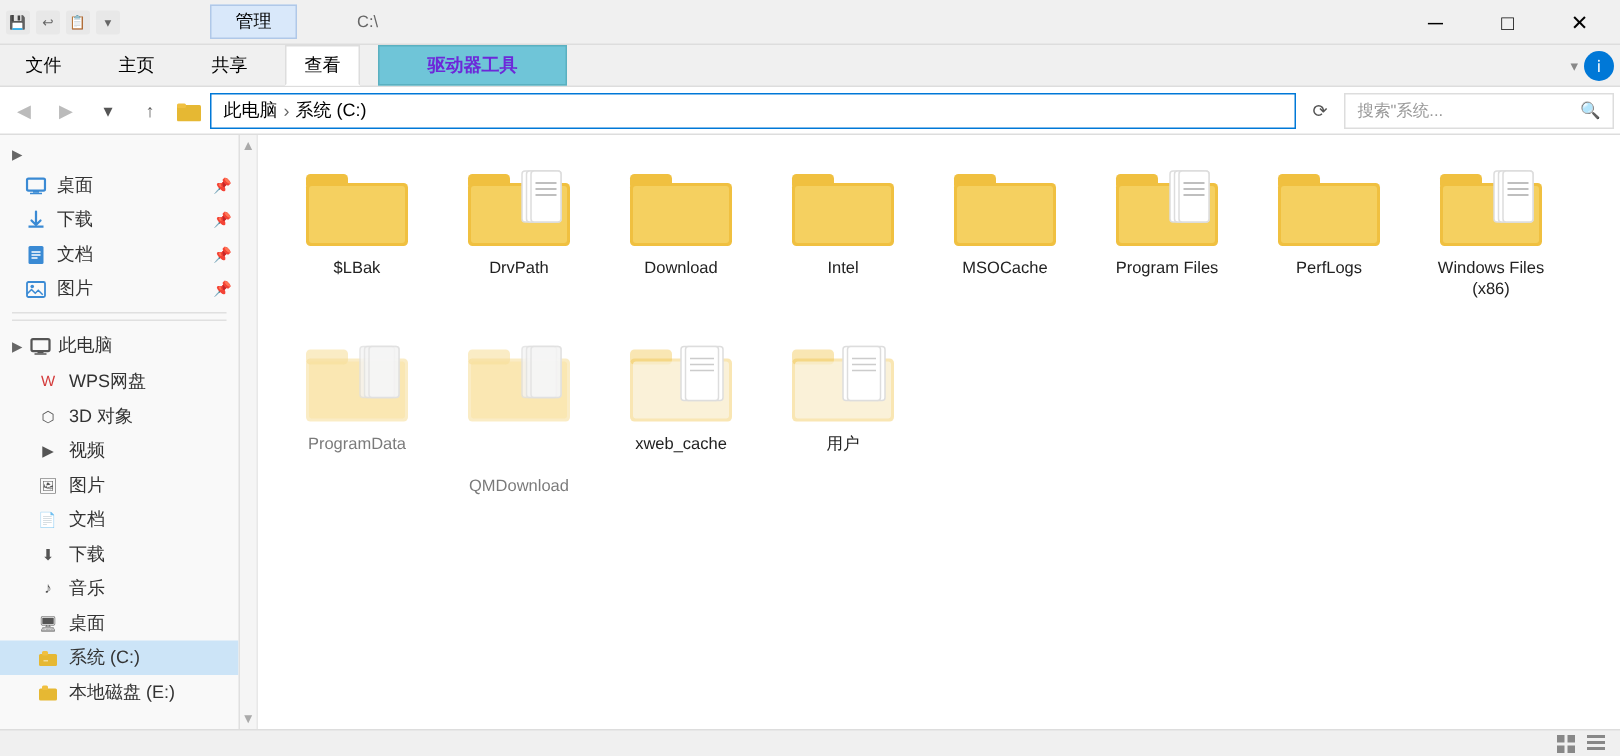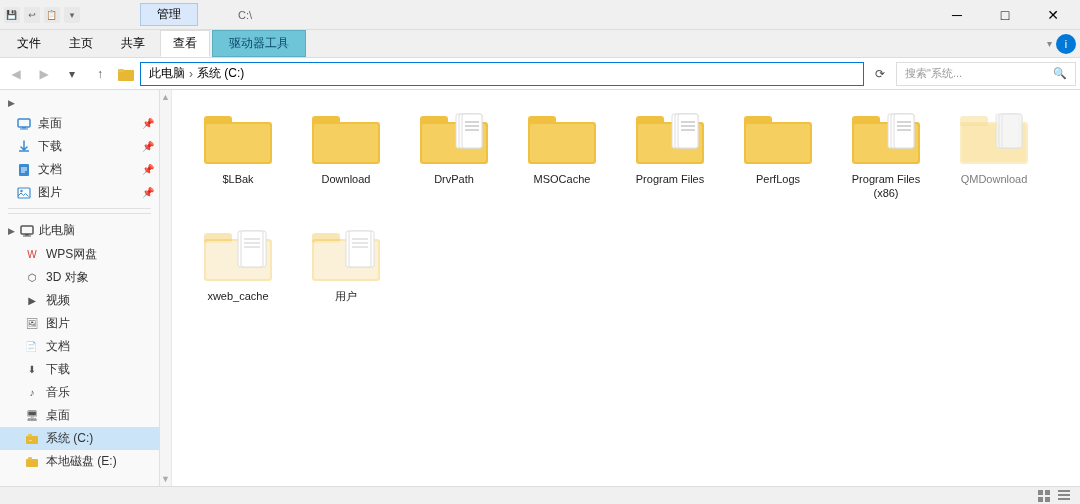--- a/index.html
+++ b/index.html
@@ -27,21 +27,21 @@
     .win-btn { width: 46px; height: 30px; display: flex; align-items: center; justify-content: center; font-size: 14px; cursor: pointer; }
 
     
     .ribbon {
       background: #f0f0f0;
       border-bottom: 1px solid #ddd;
     }
     .ribbon-tabs {
       display: flex;
       padding: 0 4px;
-      gap: 2px;
+      gap: 12px;
     }
     .ribbon-tab {
       padding: 4px 12px;
       font-size: 12px;
       cursor: pointer;
       border: 1px solid transparent;
     }
     .ribbon-tab.active {
       background: #fff;
       border: 1px solid #ddd;
@@ -226,21 +226,21 @@
     <div class="win-btn close">✕</div>
   </div>
 </div>
 
 <div class="ribbon">
   <div class="ribbon-tabs">
     <div class="ribbon-tab">文件</div>
     <div class="ribbon-tab">主页</div>
     <div class="ribbon-tab">共享</div>
     <div class="ribbon-tab active">查看</div>
-    <div class="ribbon-tab-extra" style="background:#6fc5d8;color:#0c4a6e;padding:4px 16px;">驱动器工具</div>
+    <div class="ribbon-tab-extra" style="background:#6fc5d8;color:#6d28d9;padding:4px 32px;font-weight:bold;">驱动器工具</div>
     <div style="margin-left:auto;display:flex;align-items:center;gap:4px;">
       <div style="font-size:10px;color:#888;">▾</div>
       <div style="width:20px;height:20px;background:#0078d7;border-radius:50%;color:#fff;font-size:11px;display:flex;align-items:center;justify-content:center;">ℹ</div>
     </div>
   </div>
 </div>
 
 <div class="address-bar">
   <button class="nav-btn disabled">◀</button>
   <button class="nav-btn disabled">▶</button>
@@ -406,46 +406,56 @@
                 <rect x="2" y="10" width="28" height="10" rx="3" fill="#f0c040"></rect>
                 <rect x="4" y="18" width="64" height="38" rx="2" fill="#f5d060"></rect>
               </svg>
           </div>
           <div class="folder-label">$LBak</div>
         </div>
 
         <div class="folder-item">
           <div class="folder-icon">
             <svg class="folder-svg" viewBox="0 0 72 60">
-                <rect x="2" y="16" width="68" height="42" rx="3" fill="#f0c040"></rect>
-                <rect x="2" y="10" width="28" height="10" rx="3" fill="#f0c040"></rect>
-                <rect x="4" y="18" width="64" height="38" rx="2" fill="#f5d060"></rect>
-              </svg>
-          </div>
-          <div class="folder-label">Download</div>
-        </div>
-
-        <div class="folder-item">
-          <div class="folder-icon">
-            <svg class="folder-svg" viewBox="0 0 72 60">
               <rect x="2" y="16" width="68" height="42" rx="3" fill="#f0c040"></rect>
               <rect x="2" y="10" width="28" height="10" rx="3" fill="#f0c040"></rect>
               <rect x="4" y="18" width="64" height="38" rx="2" fill="#f5d060"></rect>
 
               <rect x="38" y="8" width="26" height="34" rx="2" fill="#fff" stroke="#ddd" stroke-width="1"></rect>
               <rect x="41" y="8" width="20" height="34" rx="2" fill="#fff" stroke="#ddd" stroke-width="1"></rect>
               <rect x="44" y="8" width="20" height="34" rx="2" fill="#fff" stroke="#ddd" stroke-width="1"></rect>
               <line x1="47" y1="16" x2="61" y2="16" stroke="#aaa" stroke-width="1"></line>
               <line x1="47" y1="20" x2="61" y2="20" stroke="#aaa" stroke-width="1"></line>
               <line x1="47" y1="24" x2="61" y2="24" stroke="#aaa" stroke-width="1"></line>
             </svg>
           </div>
           <div class="folder-label">DrvPath</div>
         </div>
 
+        <div class="folder-item">
+          <div class="folder-icon">
+            <svg class="folder-svg" viewBox="0 0 72 60">
+                <rect x="2" y="16" width="68" height="42" rx="3" fill="#f0c040"></rect>
+                <rect x="2" y="10" width="28" height="10" rx="3" fill="#f0c040"></rect>
+                <rect x="4" y="18" width="64" height="38" rx="2" fill="#f5d060"></rect>
+              </svg>
+          </div>
+          <div class="folder-label">Download</div>
+        </div>
+
+        <div class="folder-item">
+          <div class="folder-icon">
+            <svg class="folder-svg" viewBox="0 0 72 60">
+                <rect x="2" y="16" width="68" height="42" rx="3" fill="#f0c040"></rect>
+                <rect x="2" y="10" width="28" height="10" rx="3" fill="#f0c040"></rect>
+                <rect x="4" y="18" width="64" height="38" rx="2" fill="#f5d060"></rect>
+              </svg>
+          </div>
+          <div class="folder-label">Intel</div>
+        </div>
 
         <div class="folder-item">
           <div class="folder-icon">
             <svg class="folder-svg" viewBox="0 0 72 60">
                 <rect x="2" y="16" width="68" height="42" rx="3" fill="#f0c040"></rect>
                 <rect x="2" y="10" width="28" height="10" rx="3" fill="#f0c040"></rect>
                 <rect x="4" y="18" width="64" height="38" rx="2" fill="#f5d060"></rect>
               </svg>
           </div>
           <div class="folder-label">MSOCache</div>
@@ -486,25 +496,39 @@
               <rect x="2" y="10" width="28" height="10" rx="3" fill="#f0c040"></rect>
               <rect x="4" y="18" width="64" height="38" rx="2" fill="#f5d060"></rect>
               <rect x="38" y="8" width="26" height="34" rx="2" fill="#fff" stroke="#ddd" stroke-width="1"></rect>
               <rect x="41" y="8" width="20" height="34" rx="2" fill="#fff" stroke="#ddd" stroke-width="1"></rect>
               <rect x="44" y="8" width="20" height="34" rx="2" fill="#fff" stroke="#ddd" stroke-width="1"></rect>
               <line x1="47" y1="16" x2="61" y2="16" stroke="#aaa" stroke-width="1"></line>
               <line x1="47" y1="20" x2="61" y2="20" stroke="#aaa" stroke-width="1"></line>
               <line x1="47" y1="24" x2="61" y2="24" stroke="#aaa" stroke-width="1"></line>
             </svg>
           </div>
-          <div class="folder-label">Program Files (x86)</div>
-        </div>
-
+          <div class="folder-label">Windows Files (x86)</div>
+        </div>
 
         <div class="folder-item" style="opacity:0.6;">
+          <div class="folder-icon">
+            <svg class="folder-svg" viewBox="0 0 72 60">
+              <rect x="2" y="16" width="68" height="42" rx="3" fill="#f0c040" opacity="0.5"></rect>
+              <rect x="2" y="10" width="28" height="10" rx="3" fill="#f0c040" opacity="0.5"></rect>
+              <rect x="4" y="18" width="64" height="38" rx="2" fill="#f5d060" opacity="0.5"></rect>
+
+              <rect x="38" y="8" width="26" height="34" rx="2" fill="#eee" stroke="#ccc" stroke-width="1" opacity="0.8"></rect>
+              <rect x="41" y="8" width="20" height="34" rx="2" fill="#eee" stroke="#ccc" stroke-width="1" opacity="0.8"></rect>
+              <rect x="44" y="8" width="20" height="34" rx="2" fill="#eee" stroke="#ccc" stroke-width="1" opacity="0.8"></rect>
+            </svg>
+          </div>
+          <div class="folder-label">ProgramData</div>
+        </div>
+
+        <div class="folder-item" style="opacity:0.6;gap:28px;">
           <div class="folder-icon">
             <svg class="folder-svg" viewBox="0 0 72 60">
               <rect x="2" y="16" width="68" height="42" rx="3" fill="#f0c040" opacity="0.5"></rect>
               <rect x="2" y="10" width="28" height="10" rx="3" fill="#f0c040" opacity="0.5"></rect>
               <rect x="4" y="18" width="64" height="38" rx="2" fill="#f5d060" opacity="0.5"></rect>
               <rect x="38" y="8" width="26" height="34" rx="2" fill="#eee" stroke="#ccc" stroke-width="1" opacity="0.8"></rect>
               <rect x="41" y="8" width="20" height="34" rx="2" fill="#eee" stroke="#ccc" stroke-width="1" opacity="0.8"></rect>
               <rect x="44" y="8" width="20" height="34" rx="2" fill="#eee" stroke="#ccc" stroke-width="1" opacity="0.8"></rect>
             </svg>
           </div>

